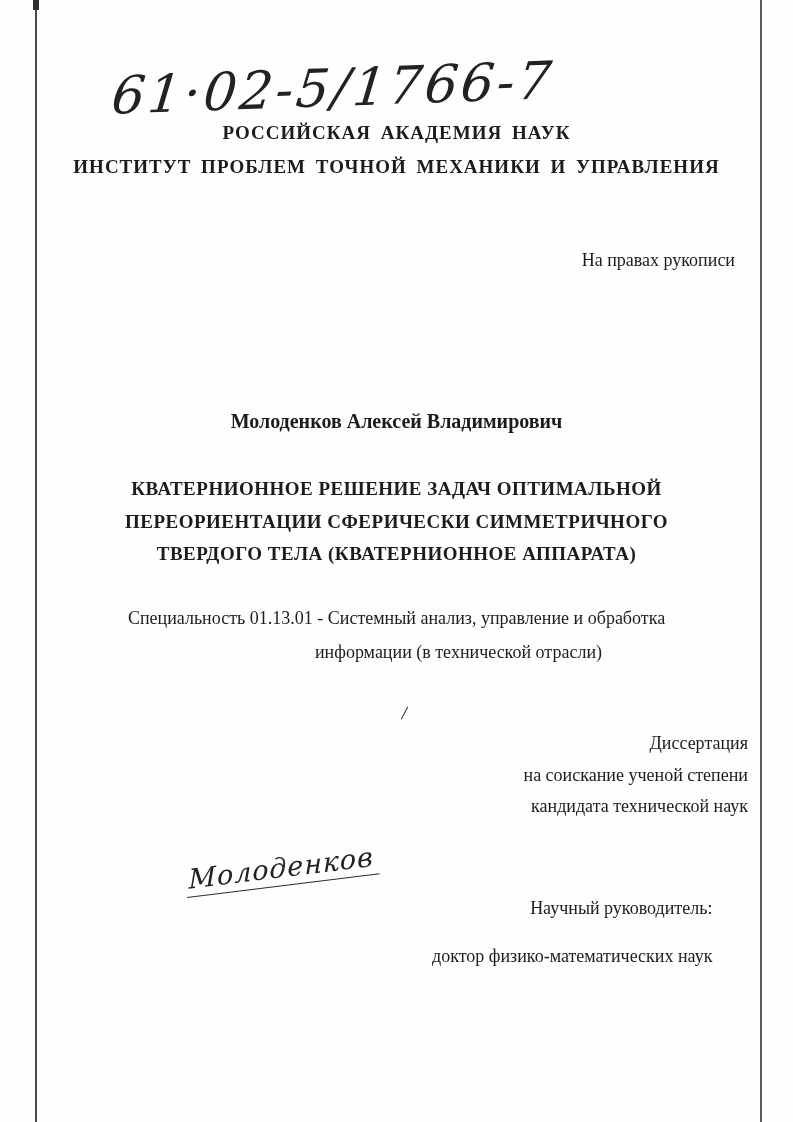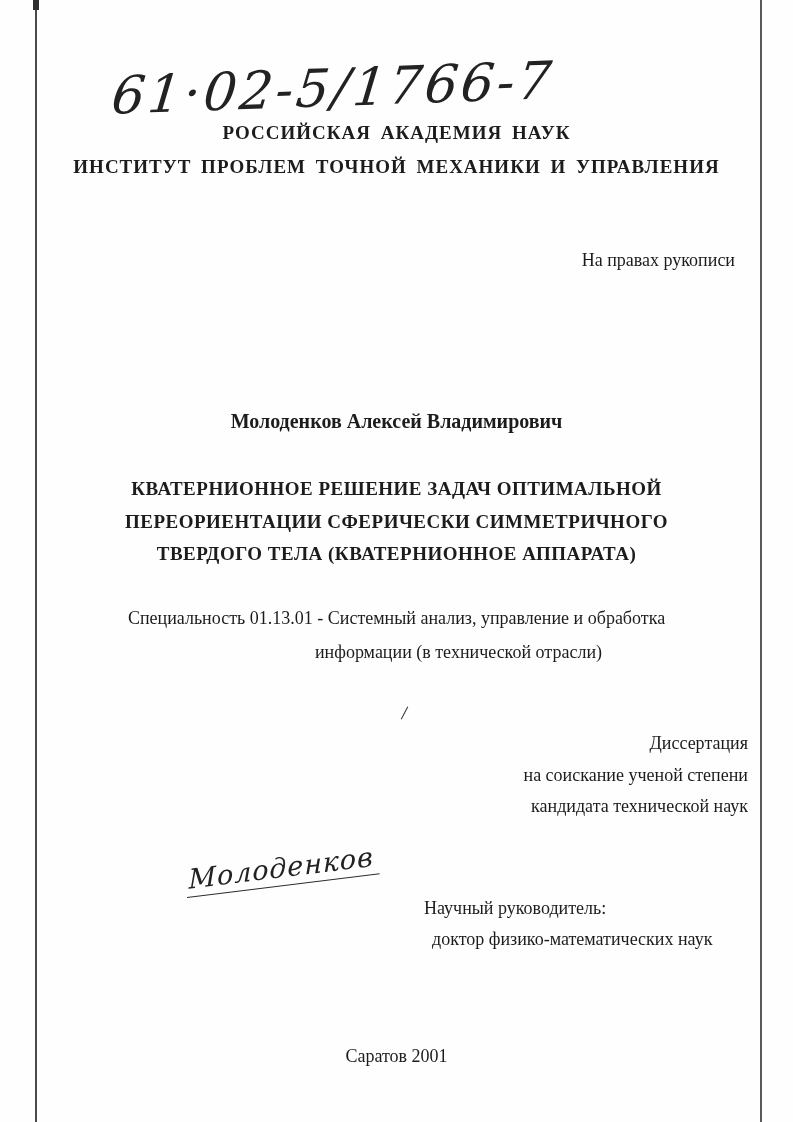--- a/index.html
+++ b/index.html
@@ -131,23 +131,25 @@
     border-bottom: 1px solid #2a2a2a;
     padding: 0 6px 2px 2px;
     white-space: nowrap;
   }
   .supervisor-block {
     position: absolute;
     left: 424px;
     top: 893px;
     font-size: 18px;
     line-height: 31px;
+    text-align: right;
   }
   .supervisor-block .indented {
     padding-left: 8px;
+    margin-top: 17px;
   }
   .footer-city {
     top: 1046px;
     font-size: 18px;
   }
 </style>
 </head>
 <body>
 
 <div class="page">
@@ -183,15 +185,14 @@
 
   <div class="center-line thesis-line thesis3">кандидата технической наук</div>
 
   <div class="signature">Молоденков</div>
 
   <div class="supervisor-block">
     <div>Научный руководитель:</div>
     <div class="indented">доктор физико-математических наук</div>
   </div>
 
-  <div class="center-line footer-city">Саратов 2001</div>
 
 </div>
 
 </body></html>

